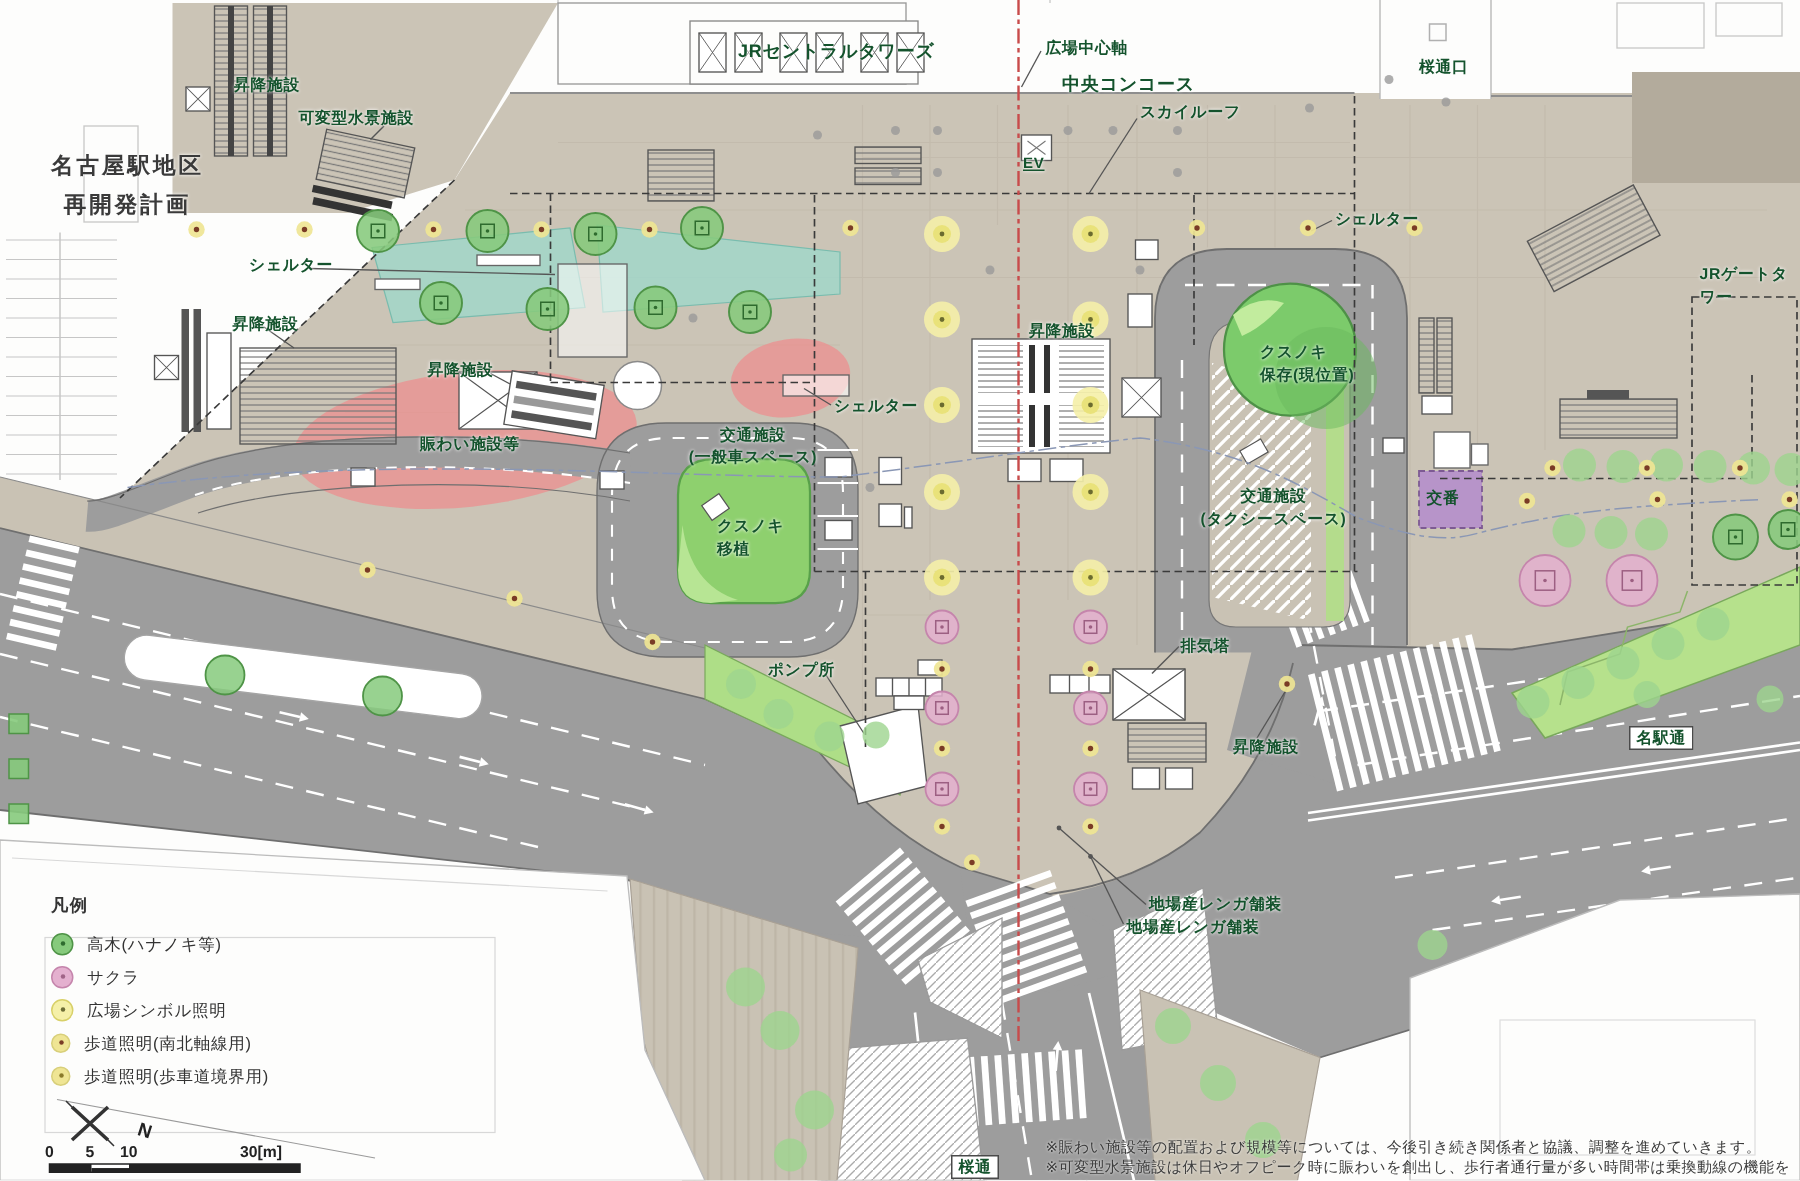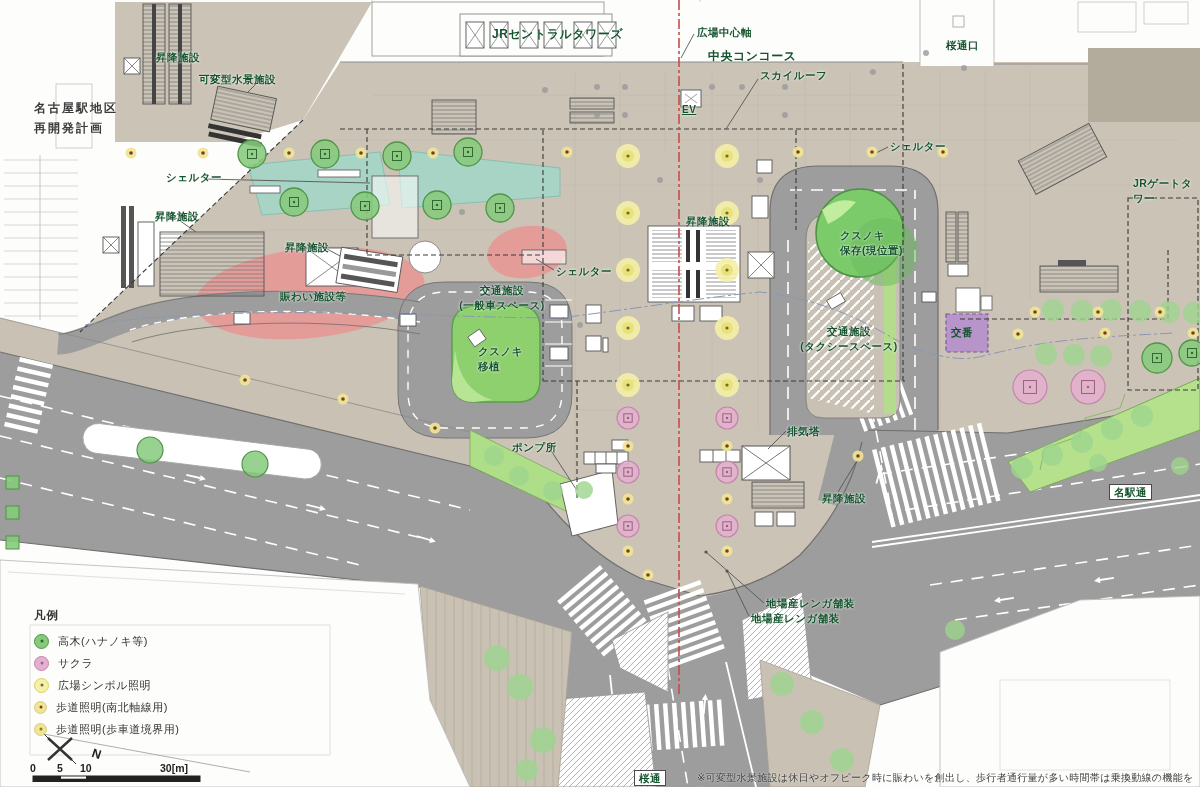--- a/index.html
+++ b/index.html
@@ -4,26 +4,26 @@
 <style>
   html,body{margin:0;padding:0;background:#ffffff;}
   #stage{position:relative;width:1200px;height:787px;overflow:hidden;background:#fdfdfc;
          font-family:"Liberation Sans","DejaVu Sans",sans-serif;}
   #plan{position:absolute;left:0;top:0;}
   .lbl{position:absolute;font-size:10.5px;line-height:1.45;color:#14532d;font-weight:600;
        white-space:pre-line;letter-spacing:.5px;text-shadow:0 0 2px rgba(255,255,255,.85),0 0 3px rgba(255,255,255,.6);}
   .ctr{transform:translateX(-50%);text-align:center;}
   .big{font-size:12px;}
   .sm{font-size:10px;text-decoration:underline;}
-  .title{font-size:12px;letter-spacing:2px;line-height:1.7;color:#3a3a3a;}
+  .title{font-size:15px;letter-spacing:2px;line-height:1.7;color:#3a3a3a;text-align:center;}
   .boxed{background:#ffffff;border:1px solid #4a4a4a;padding:0 4px;line-height:1.35;
          text-shadow:none;font-size:10.5px;}
   .on-purple{text-shadow:none;}
   .note{position:absolute;font-size:10px;color:#3c3c3c;font-weight:400;letter-spacing:.3px;text-shadow:0 0 2px rgba(255,255,255,.9);}
-  .legend{position:absolute;left:34px;top:596px;margin-top:12px;}
+  .legend{position:absolute;left:34px;top:596px;}
   .legend .lg-title{font-size:11.5px;font-weight:600;color:#333;margin-bottom:7px;letter-spacing:1px;}
   .lg-row{display:flex;align-items:center;height:22px;font-size:11px;color:#333;font-weight:500;letter-spacing:.5px;}
   .lg-icon{width:15px;height:15px;border-radius:50%;margin-right:9px;position:relative;flex:0 0 15px;box-sizing:border-box;}
   .lg-icon::after{content:"";position:absolute;left:50%;top:50%;width:3px;height:3px;border-radius:50%;
                   transform:translate(-50%,-50%);background:#6d6d35;}
   .lg-tree{background:var(--tree);border:1px solid var(--tree-stroke);}
   .lg-tree::after{background:#2e6b2e;}
   .lg-sakura{background:var(--sakura);border:1px solid var(--sakura-stroke);}
   .lg-sakura::after{background:#a06487;}
   .lg-symbol{background:var(--symbol-halo);border:1px solid #d8d068;}
@@ -689,21 +689,21 @@
 保存(現位置)</div>
 <div class="lbl ctr" style="left:849px;top:324px;">交通施設
 (タクシースペース)</div>
 <div class="lbl on-purple" style="left:951px;top:325px;">交番</div>
 <div class="lbl" style="left:890px;top:139px;">シェルター</div>
 <div class="lbl" style="left:512px;top:440px;">ポンプ所</div>
 <div class="lbl" style="left:787px;top:424px;">排気塔</div>
 <div class="lbl" style="left:822px;top:491px;">昇降施設</div>
 <div class="lbl" style="left:766px;top:596px;">地場産レンガ舗装</div>
 <div class="lbl" style="left:751px;top:611px;">地場産レンガ舗装</div>
-<div class="lbl boxed" style="left:1086px;top:484px;margin-left:23px;">名駅通</div>
+<div class="lbl boxed" style="left:1086px;top:484px;">名駅通</div>
 <div class="lbl boxed" style="left:634px;top:770px;">桜通</div>
 
 <div class="legend">
   <div class="lg-title">凡例</div>
   <div class="lg-row">
         <span class="lg-icon lg-tree"></span>
         <span>高木(ハナノキ等)</span>
       </div>
   <div class="lg-row">
         <span class="lg-icon lg-sakura"></span>
@@ -722,15 +722,16 @@
         <span>歩道照明(歩車道境界用)</span>
       </div>
 </div>
 
 <div class="scale" style="left:30px;top:762px;">0</div>
 <div class="scale" style="left:57px;top:762px;">5</div>
 <div class="scale" style="left:80px;top:762px;">10</div>
 <div class="scale" style="left:160px;top:762px;">30[m]</div>
 <div class="north-n">N</div>
 
+<div class="note" style="left:697px;top:758px;">※賑わい施設等の配置および規模等については、今後引き続き関係者と協議、調整を進めていきます。</div>
 <div class="note" style="left:697px;top:771px;">※可変型水景施設は休日やオフピーク時に賑わいを創出し、歩行者通行量が多い時間帯は乗換動線の機能を併せ持つものです。</div>
 
 </div>
 
 </body></html>

